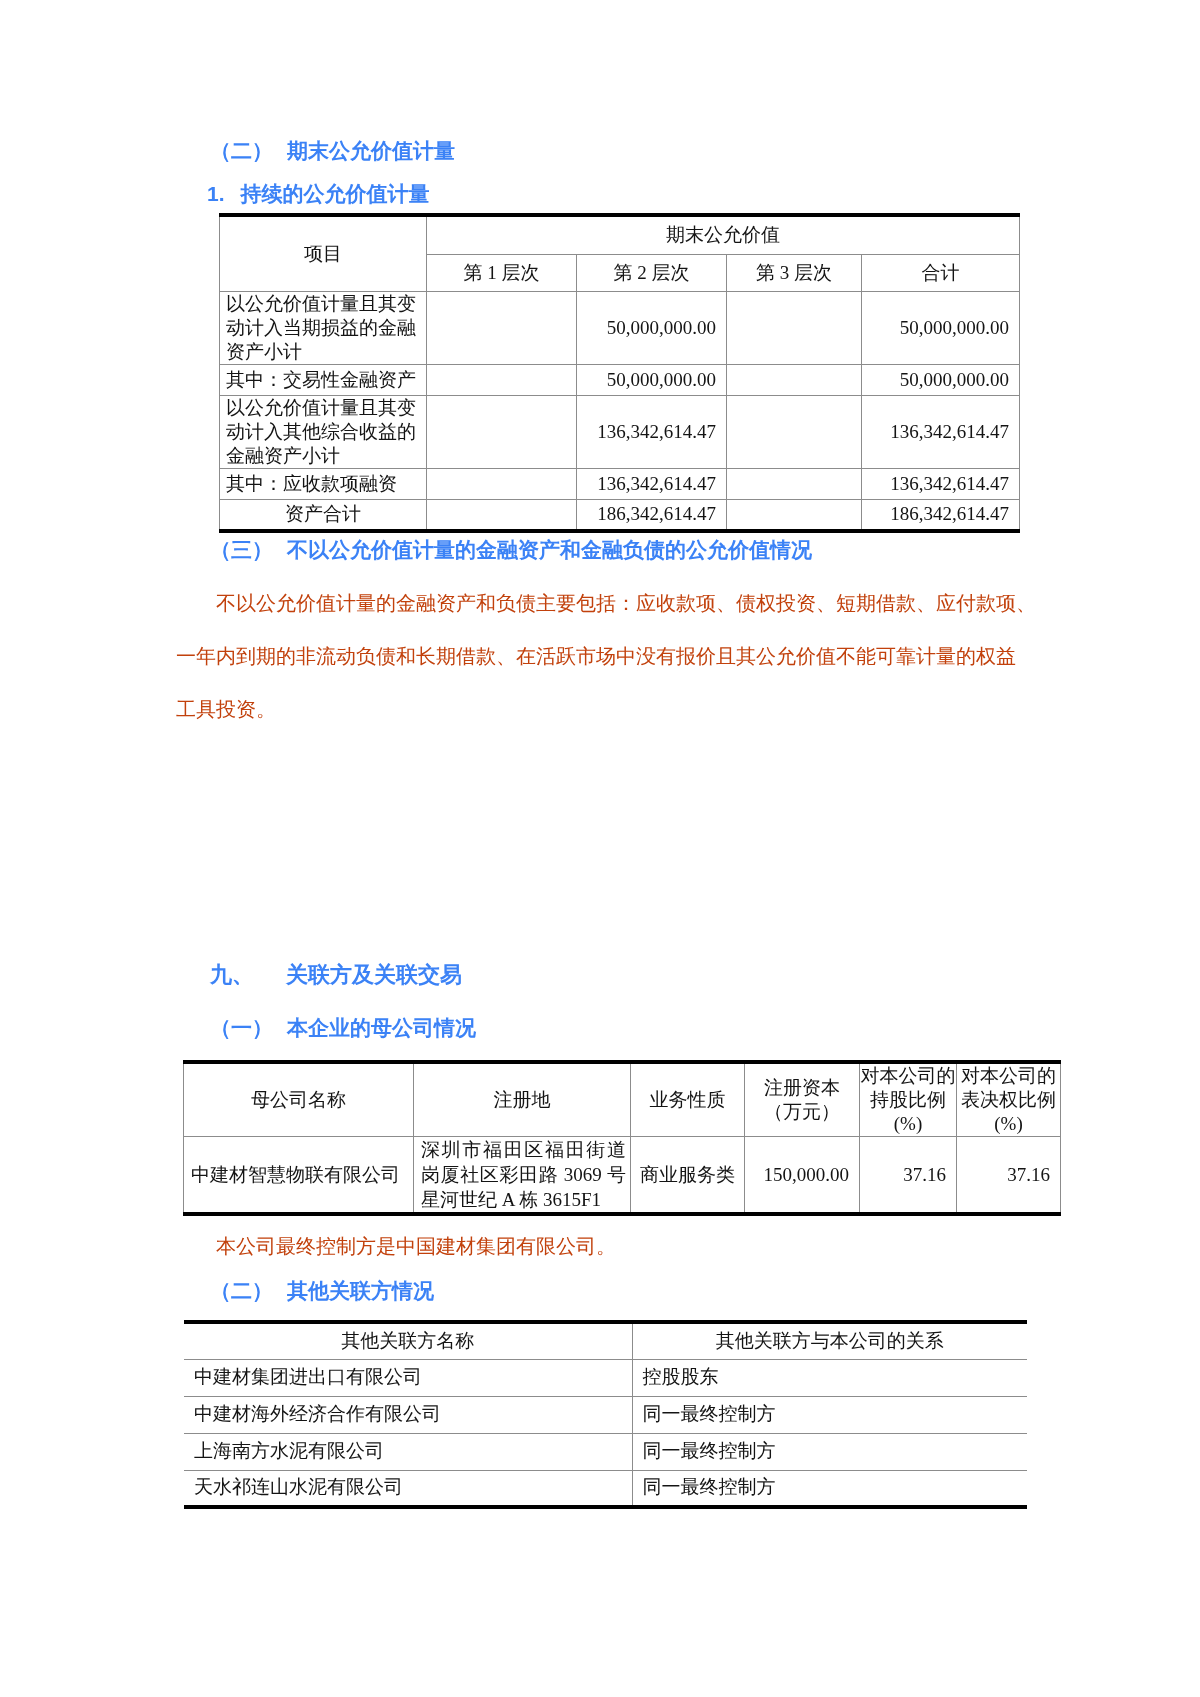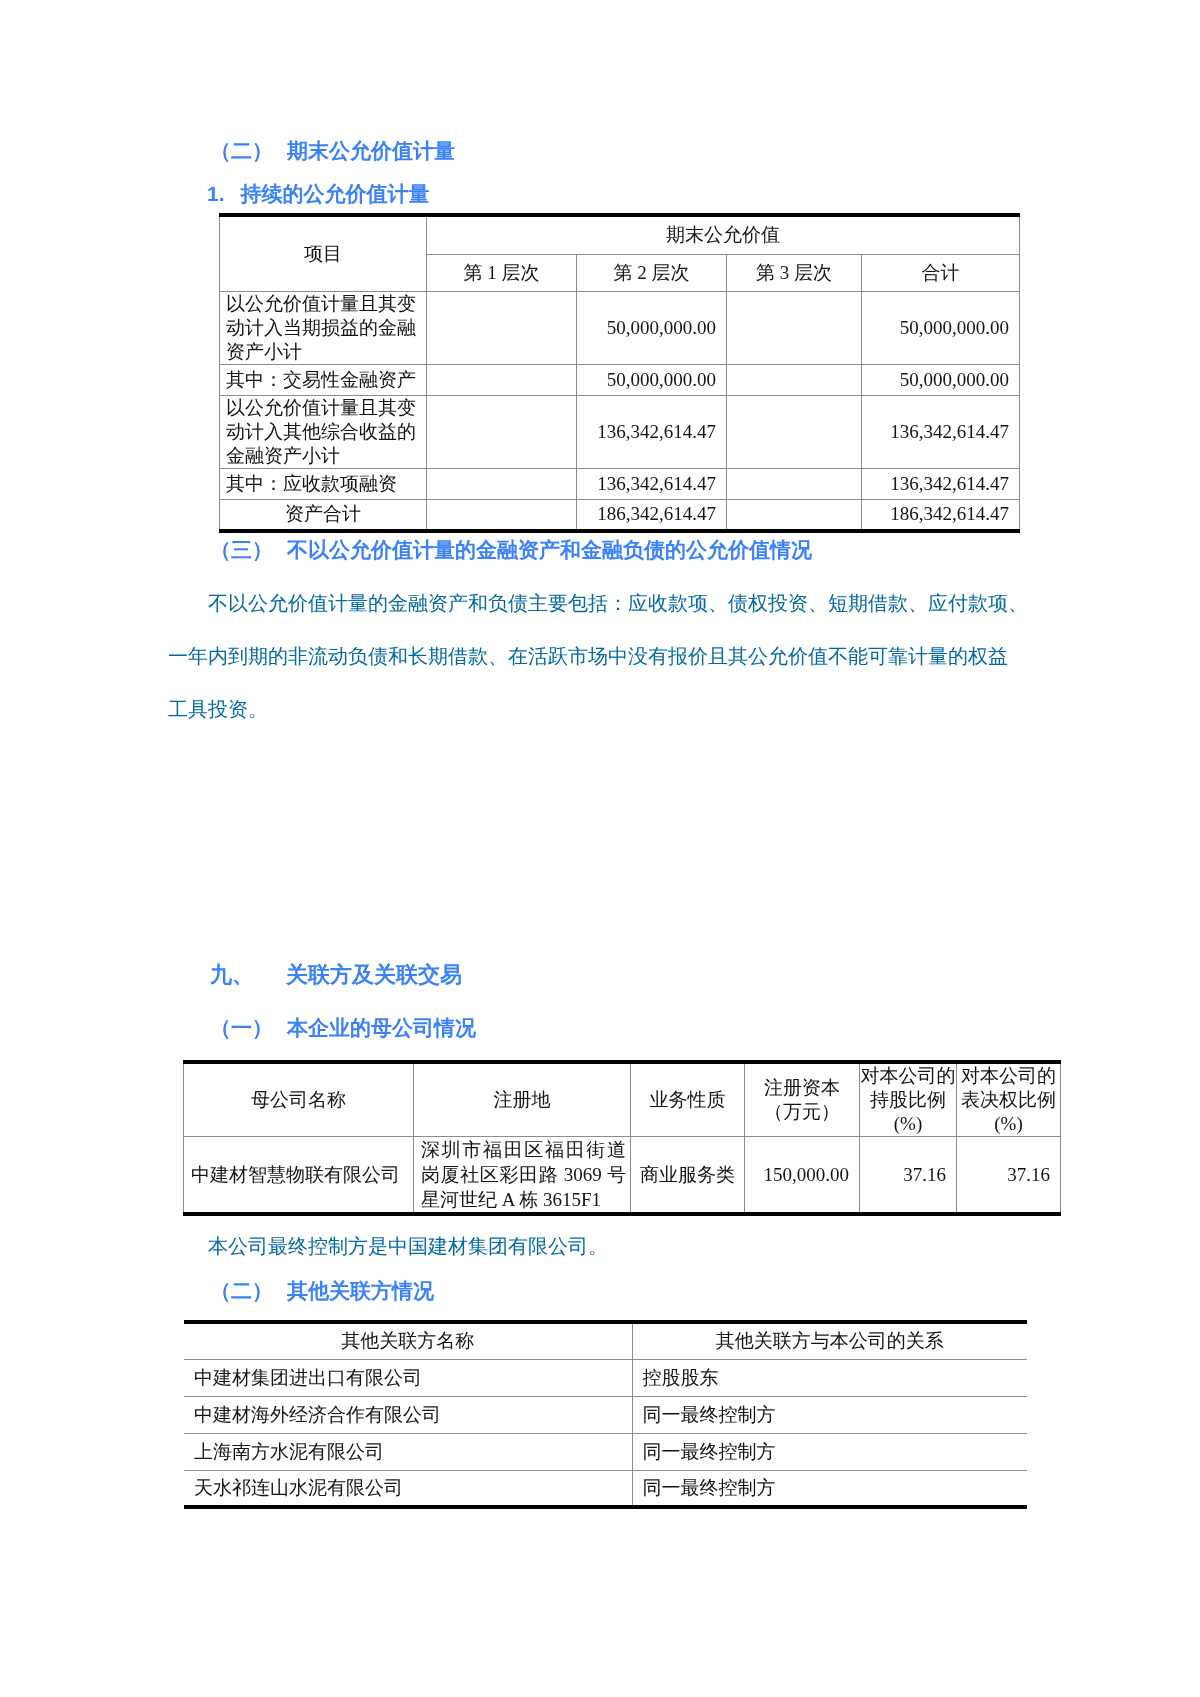--- a/index.html
+++ b/index.html
@@ -11,21 +11,21 @@
   .abs{position:absolute;}
   .hd{
     font-family:"Liberation Sans","DejaVu Sans",sans-serif;
     font-weight:bold;font-size:21px;color:#3b82f6;white-space:nowrap;
   }
   .hd .num{display:inline-block;}
   .hd-l1 .num{margin-right:32px;}
   .hd-sub .num{margin-right:14px;}
   .hd-num1 .num{margin-right:16px;}
   .big{font-size:22px;}
-  .para{font-size:20px;line-height:53px;color:#0369a1;}
+  .para{font-size:20px;line-height:53px;color:#c2410c;margin-left:8px;}
   .indent{text-indent:2em;}
   table.tbl{border-collapse:collapse;table-layout:fixed;font-size:19px;color:#141414;}
   table.tbl td{border:1px solid #8c8c8c;padding:0;vertical-align:middle;overflow:hidden;}
   table.t1{border-top:4px solid #000;border-bottom:4px solid #000;}
   table.t2{border-top:4px solid #000;border-bottom:4px solid #000;}
   table.t3{border-top:4px solid #000;border-bottom:4px solid #000;}
   table.t3 td{border-left:none;border-right:none;}
   table.t3 td.c1{border-right:1px solid #8c8c8c;}
   .tbl .center{text-align:center;}
   .tbl .item{text-align:left;padding-left:6px;line-height:24px;}
@@ -157,21 +157,21 @@
     </tr>
   </tbody>
     </table>
 
   <div class="abs para indent" style="left:168px;top:1220px;width:866px;">本公司最终控制方是中国建材集团有限公司。</div>
 
   <div class="abs hd hd-sub" style="left:210px;top:1277px;">
     <span class="num">（二）</span><span>其他关联方情况</span>
   </div>
 
-  <table class="abs tbl t3" style="left:184px;top:1320px;width:843px;">
+  <table class="abs tbl t3" style="left:184px;top:1320px;width:843px;font-family:Liberation Mono, monospace;">
     <colgroup>
         <col style="width:448px">
         <col style="width:395px">
       </colgroup>
     <tbody>
         <tr style="height:37px;">
       <td class="center c1">其他关联方名称</td>
       <td class="center">其他关联方与本公司的关系</td>
     </tr>
     <tr style="height:37px;">

